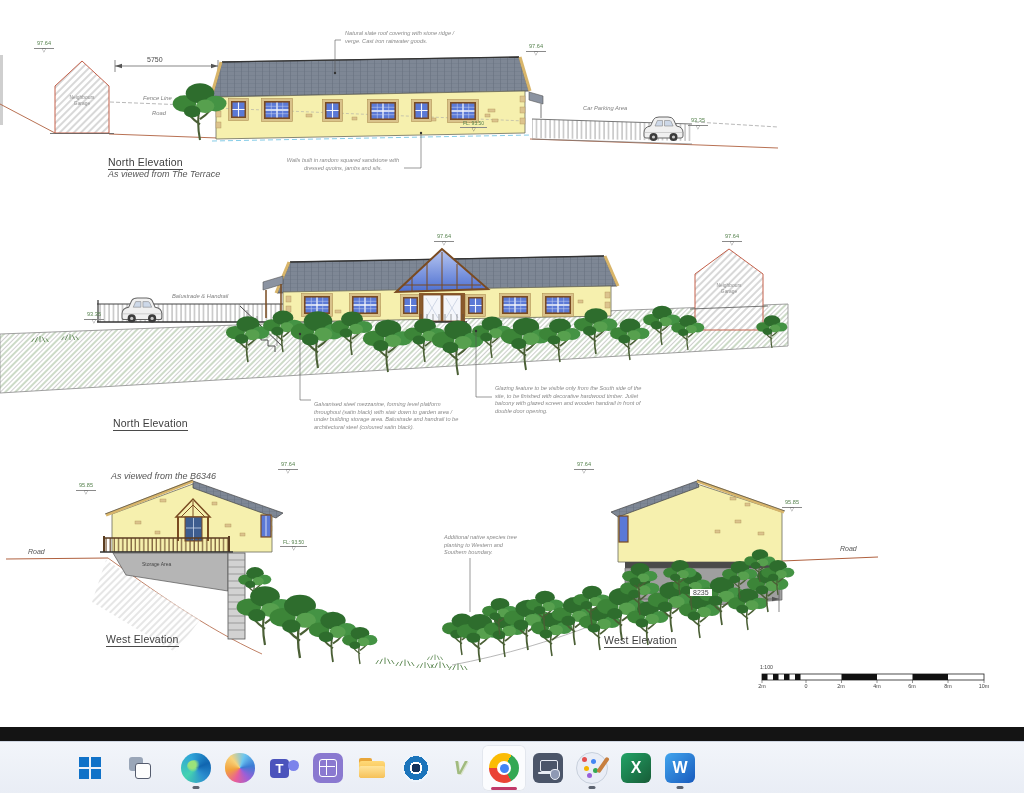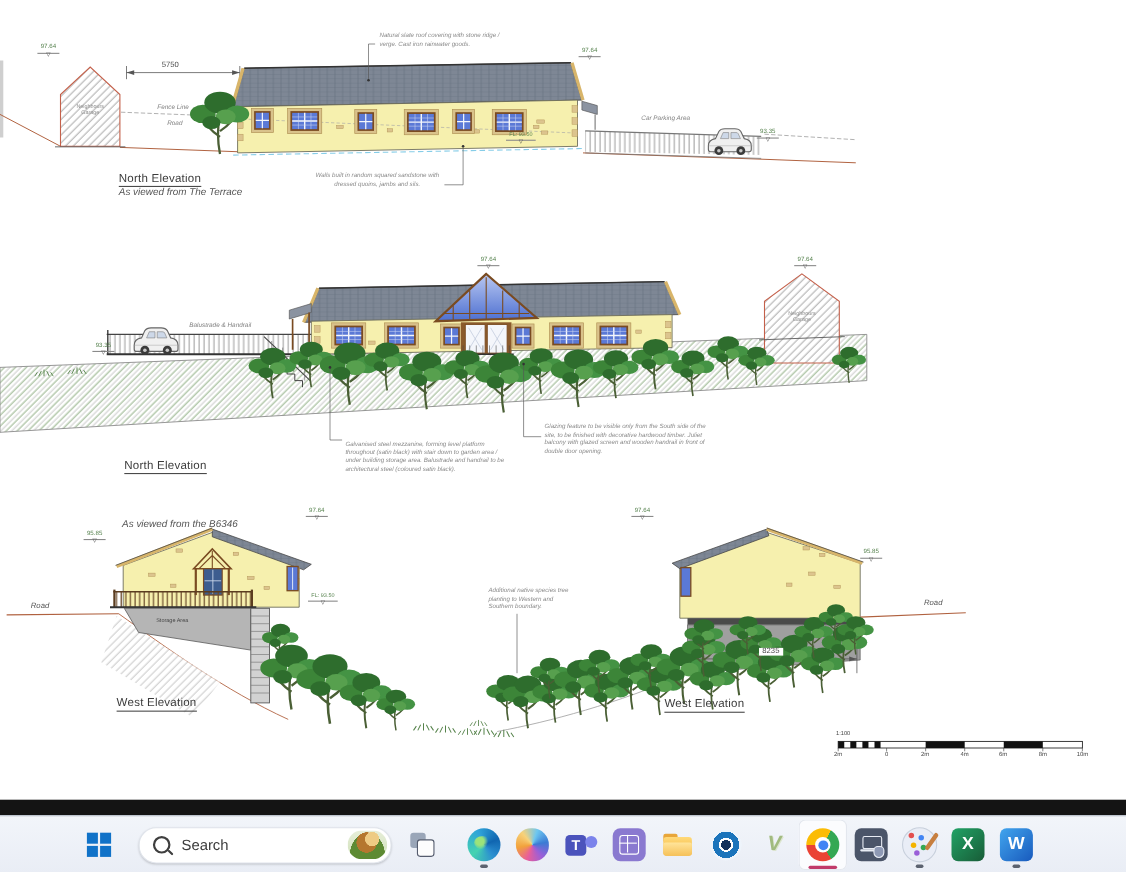--- a/index.html
+++ b/index.html
@@ -505,25 +505,20 @@
  <div class="taskbar">
    <button class="tb start">
      <span class="winlogo">
           <i></i>
           <i></i>
           <i></i>
           <i></i>
         </span>
    </button>
 
-   <div class="searchbox">
-     <span class="mag"></span>
-     <span class="stext">Search</span>
-     <span class="simg"></span>
-   </div>
 
    <button class="tb" style="margin-left:6px;">
      <span class="tv">
           <i class="b"></i>
           <i class="f"></i>
         </span>
    </button>
 
    <button class="tb" style="margin-left:12px;">
      <span class="ic edge"></span>

